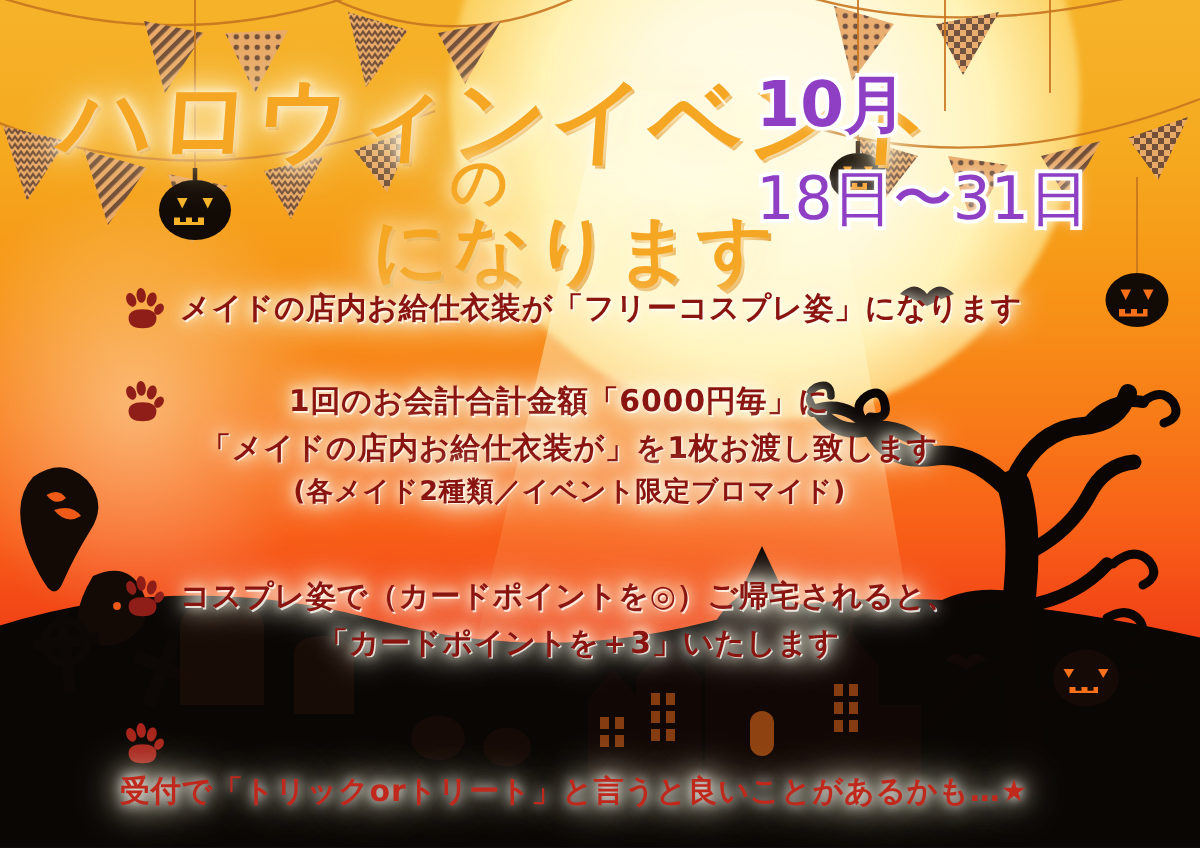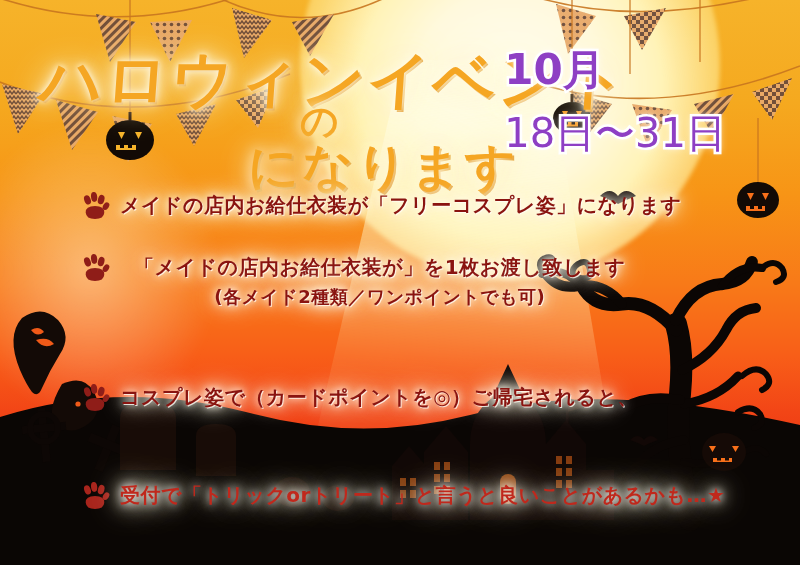--- a/index.html
+++ b/index.html
@@ -99,21 +99,21 @@
        0 0 7px #fffdf4,0 0 13px #fffaea,0 0 20px #fff6dc,
        0 0 28px #fff3d2,1px 1px 0 rgba(255,255,255,.8);
     text-align: center;
   }
   .ln.indent{padding-left:14px;}
   .ln.small{font-size:18px;padding-left:14px;}
 
   .b1{left:80px;top:4px;}
   .b2{left:80px;top:66px;}
   .b3{left:80px;top:196px;}
-  .b4{left:80px;top:294px;}
+  .b4{left:80px;top:294px;flex-direction:column;}
   .b4 .ln{color:#c0281c;text-shadow:0 0 8px #ffffff,0 0 16px #fff8e6,0 0 26px #fff2cf,0 0 36px rgba(255,245,210,.8);}
 </style>
 </head>
 <body>
 
 <div id="poster">
 
   <div class="moon"></div>
   <div class="moon-beam"></div>
   <div class="glow-left"></div>
@@ -325,35 +325,37 @@
 
     <div class="bullet b2">
       <svg class="paw" viewBox="0 0 34 34">
         <ellipse cx="8.5" cy="9" rx="3.6" ry="5.4" fill="#8f1d18" transform="rotate(-22 8.5 9)"></ellipse>
         <ellipse cx="16" cy="5.6" rx="3.5" ry="5.6" fill="#8f1d18" transform="rotate(-6 16 5.6)"></ellipse>
         <ellipse cx="24" cy="8.6" rx="3.6" ry="5.4" fill="#8f1d18" transform="rotate(16 24 8.6)"></ellipse>
         <ellipse cx="29.5" cy="16" rx="3.2" ry="4.6" fill="#8f1d18" transform="rotate(34 29.5 16)"></ellipse>
         <path d="M17 30.5 q-10 0 -10.5 -7 q-0.5 -7.5 10.5 -7.5 q11 0 10.5 7.5 q-0.5 7 -10.5 7 z" fill="#8f1d18"></path>
       </svg>
       <div class="lines">
+        <div class="ln">1回のお会計合計金額「6000円毎」に</div>
         <div class="ln indent">「メイドの店内お給仕衣装が」を1枚お渡し致します</div>
-        <div class="ln small">(各メイド2種類／ワンポイントでも可)</div>
+        <div class="ln small">(各メイド2種類／イベント限定ブロマイド)</div>
       </div>
     </div>
 
     <div class="bullet b3">
       <svg class="paw" viewBox="0 0 34 34">
         <ellipse cx="8.5" cy="9" rx="3.6" ry="5.4" fill="#8f1d18" transform="rotate(-22 8.5 9)"></ellipse>
         <ellipse cx="16" cy="5.6" rx="3.5" ry="5.6" fill="#8f1d18" transform="rotate(-6 16 5.6)"></ellipse>
         <ellipse cx="24" cy="8.6" rx="3.6" ry="5.4" fill="#8f1d18" transform="rotate(16 24 8.6)"></ellipse>
         <ellipse cx="29.5" cy="16" rx="3.2" ry="4.6" fill="#8f1d18" transform="rotate(34 29.5 16)"></ellipse>
         <path d="M17 30.5 q-10 0 -10.5 -7 q-0.5 -7.5 10.5 -7.5 q11 0 10.5 7.5 q-0.5 7 -10.5 7 z" fill="#8f1d18"></path>
       </svg>
       <div class="lines">
         <div class="ln">コスプレ姿で（カードポイントを◎）ご帰宅されると、</div>
+        <div class="ln indent">「カードポイントを＋3」いたします</div>
       </div>
     </div>
 
     <div class="bullet b4">
       <svg class="paw" viewBox="0 0 34 34">
         <ellipse cx="8.5" cy="9" rx="3.6" ry="5.4" fill="#a8241c" transform="rotate(-22 8.5 9)"></ellipse>
         <ellipse cx="16" cy="5.6" rx="3.5" ry="5.6" fill="#a8241c" transform="rotate(-6 16 5.6)"></ellipse>
         <ellipse cx="24" cy="8.6" rx="3.6" ry="5.4" fill="#a8241c" transform="rotate(16 24 8.6)"></ellipse>
         <ellipse cx="29.5" cy="16" rx="3.2" ry="4.6" fill="#a8241c" transform="rotate(34 29.5 16)"></ellipse>
         <path d="M17 30.5 q-10 0 -10.5 -7 q-0.5 -7.5 10.5 -7.5 q11 0 10.5 7.5 q-0.5 7 -10.5 7 z" fill="#a8241c"></path>

